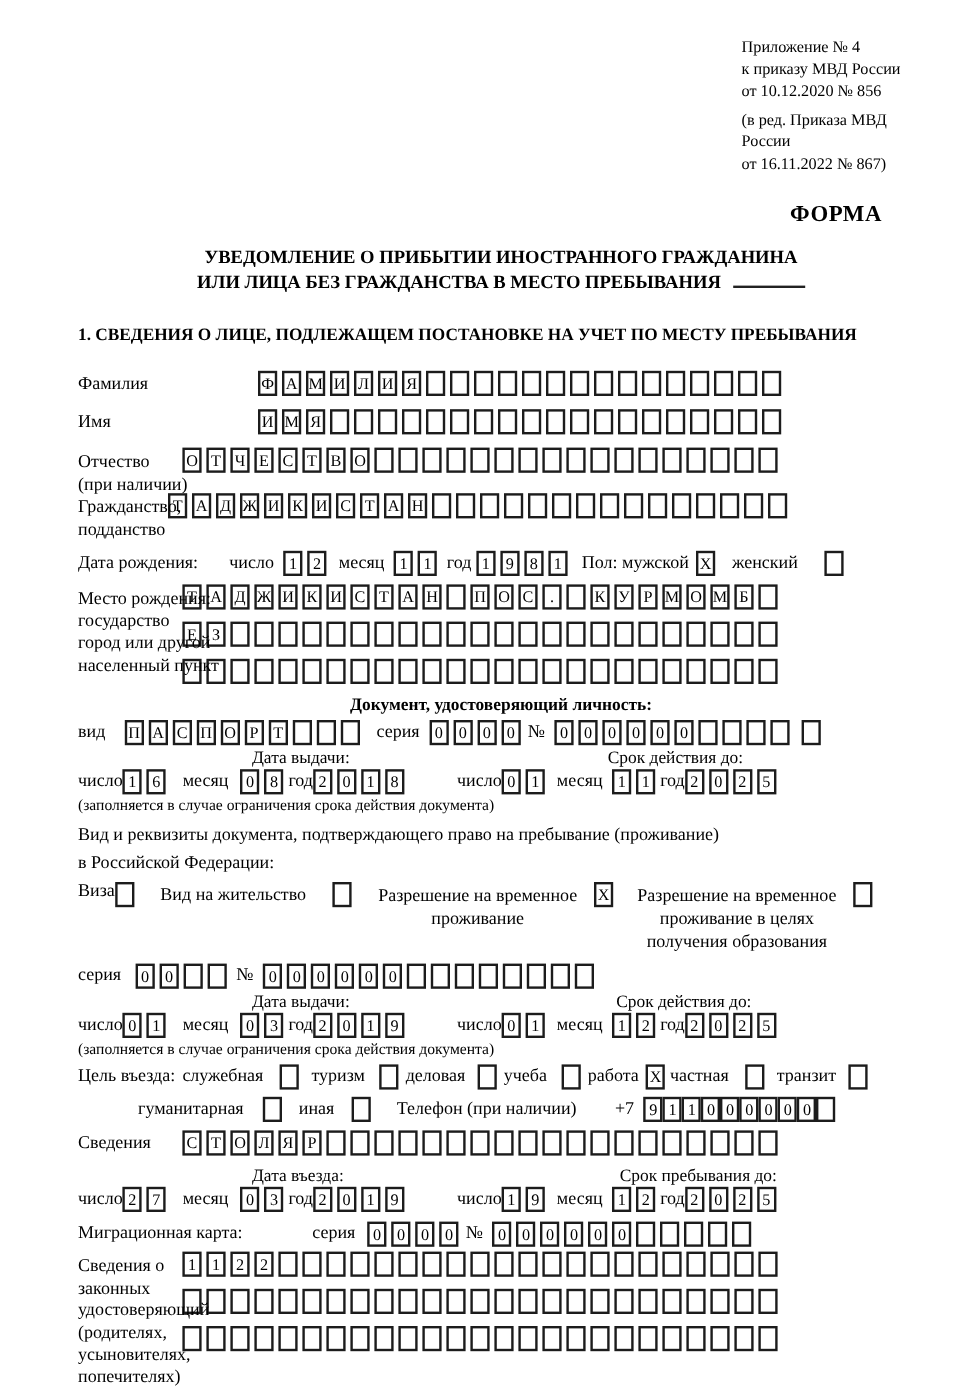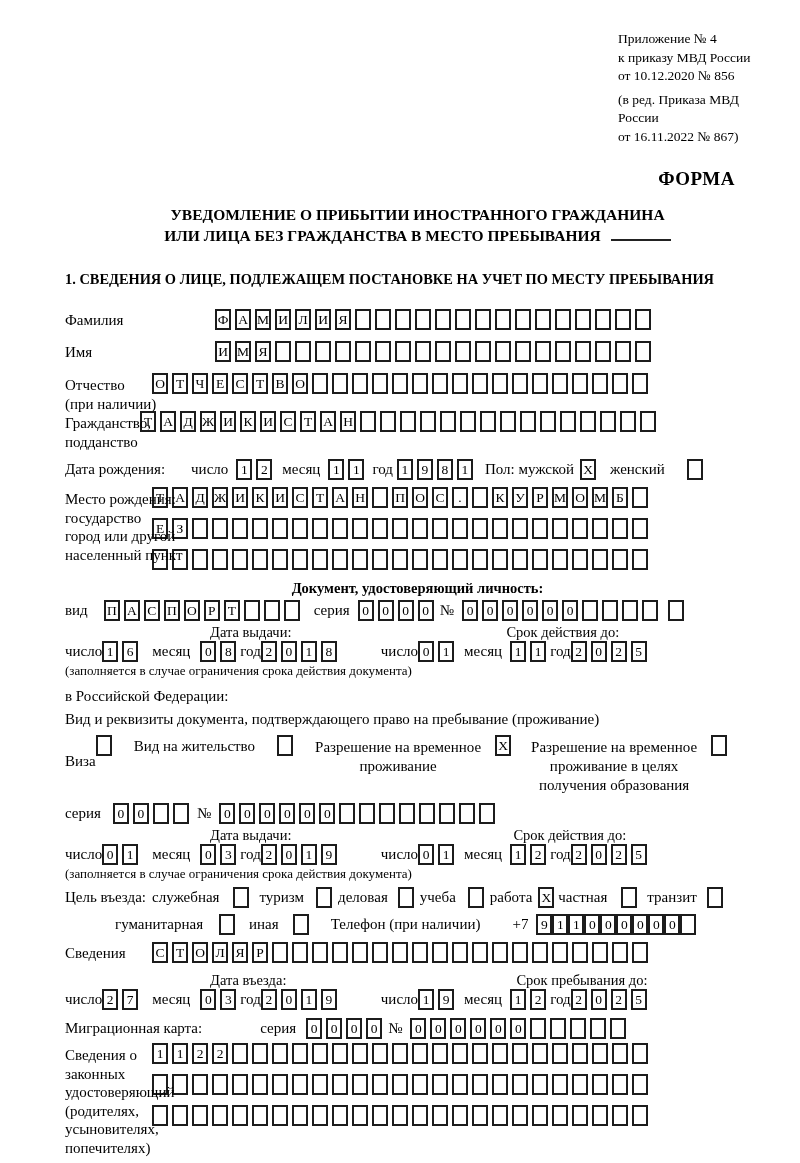--- a/index.html
+++ b/index.html
@@ -185,26 +185,26 @@
     <span class="sp" style="width:6px;"></span>
     <span>месяц</span>
     <span class="sp" style="width:8px;"></span>
     <span class="cellstrip"><span class="cell filled">1</span><span class="cell filled">1</span></span>
     <span>год</span>
     <span class="cellstrip"><span class="cell filled">2</span><span class="cell filled">0</span><span class="cell filled">2</span><span class="cell filled">5</span></span>
   </div>
   <div class="note-right">(заполняется в случае ограничения срока действия документа)</div>
 
   <div class="intro">
+    <div>Вид и реквизиты документа, подтверждающего право на пребывание (проживание)</div>
     <div>в Российской Федерации:</div>
-    <div>Вид и реквизиты документа, подтверждающего право на пребывание (проживание)</div>
   </div>
 
   <div class="visa-row">
-    <span style="margin-top:18px;">Виза</span>
+    <span style="margin-top:0;">Виза</span>
     <span class="cellstrip"><span class="cell"></span></span>
     <span class="sp" style="width:18px;"></span>
     <span style="margin-top:3px;">Вид на жительство</span>
     <span class="sp" style="width:22px;"></span>
     <span class="cellstrip"><span class="cell"></span></span>
     <span class="sp" style="width:18px;"></span>
     <span class="txt-center" style="margin-top:3px;">
       <span>Разрешение на временное</span><br>
       <span>проживание</span>
     </span>

